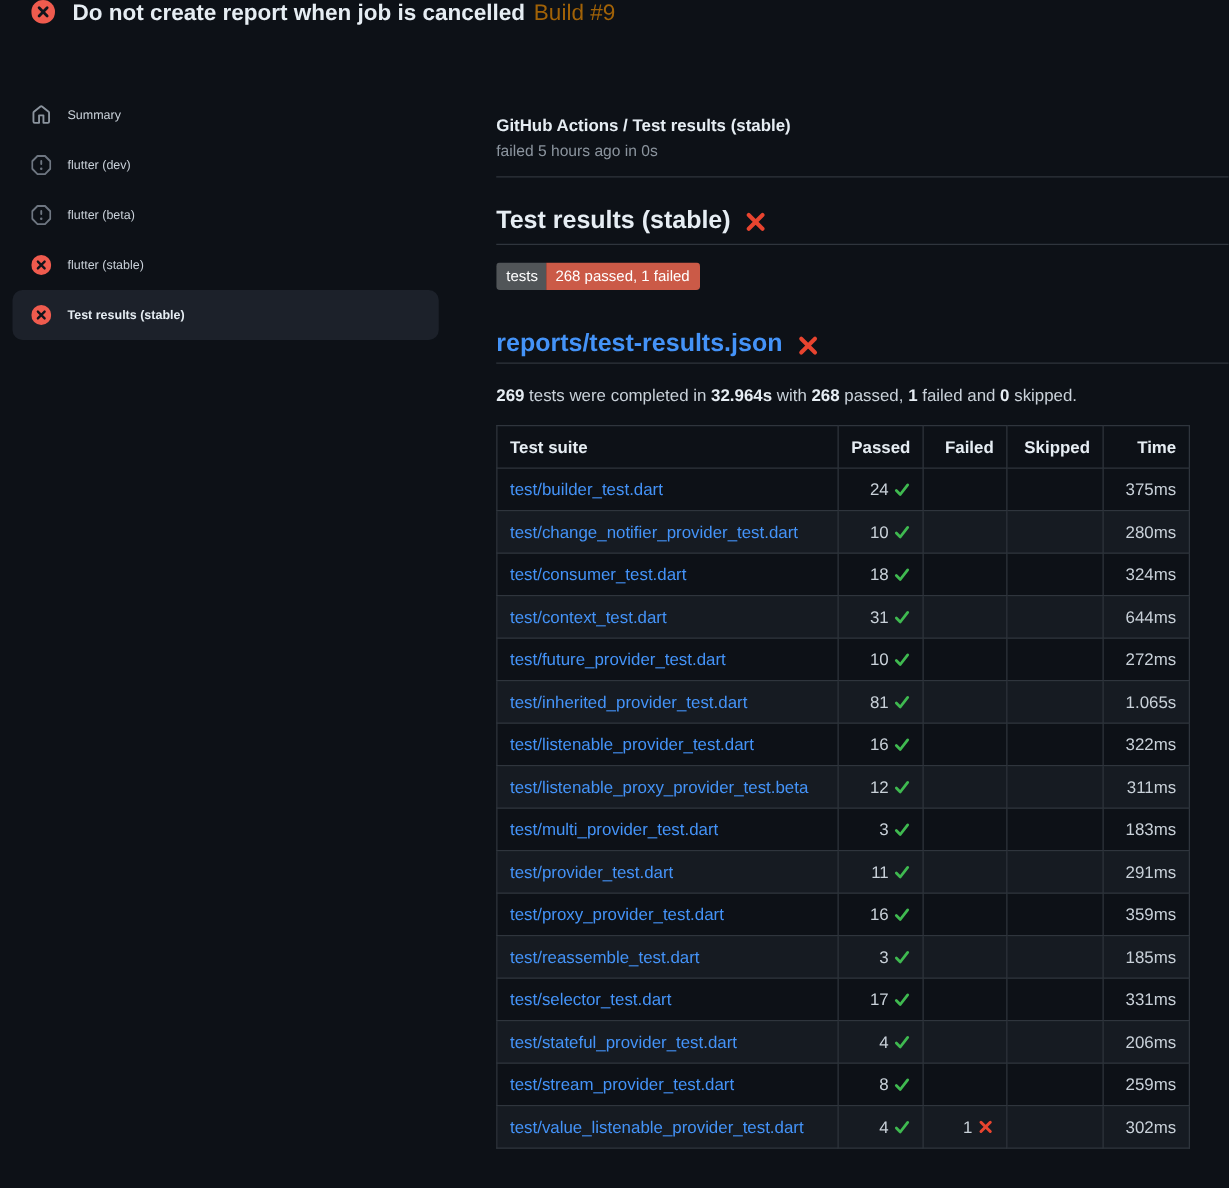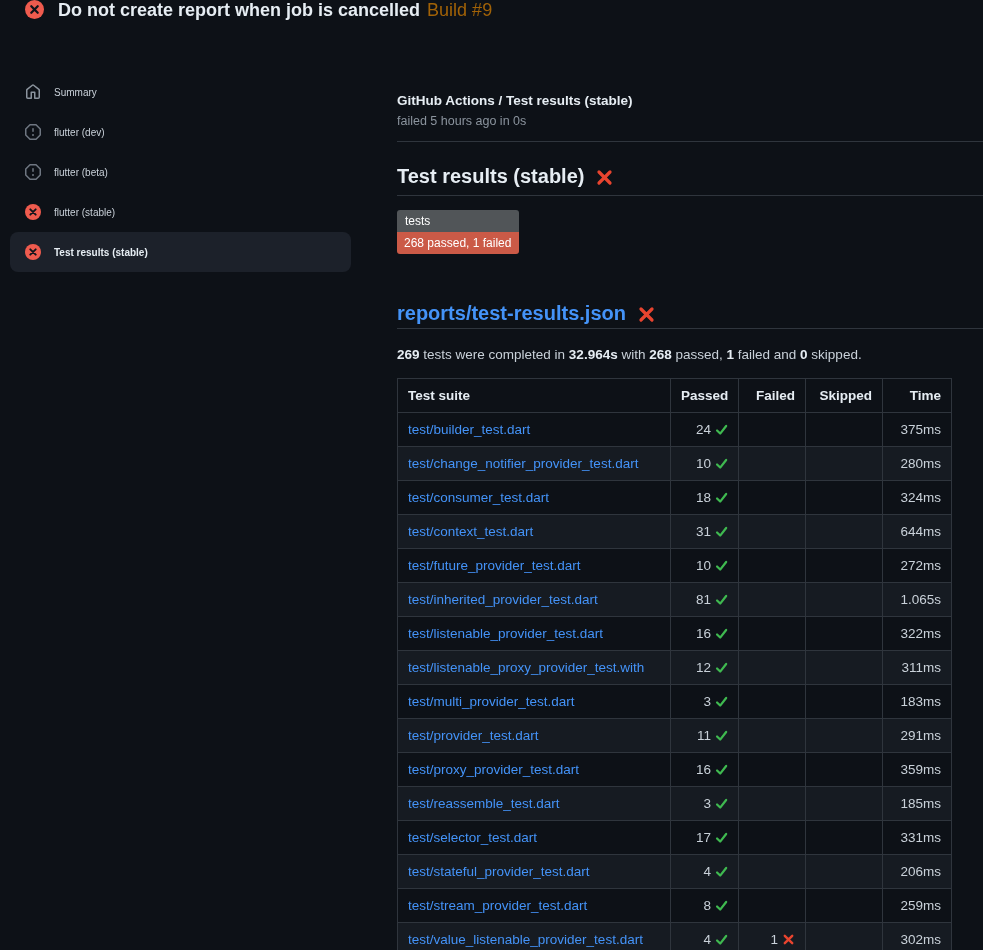--- a/index.html
+++ b/index.html
@@ -72,30 +72,30 @@
   .status-line { margin-top: 6px; font-size: 12.5px; color: var(--text-muted); }
   .divider { border: 0; border-top: 1px solid var(--border); margin: 0; }
   .divider.d1 { margin-top: 13px; }
   .divider.d2 { margin-top: 7px; }
   .divider.d3 { margin-top: 3px; }
   .section-title {
     margin-top: 23px;
     font-size: 20px; font-weight: 600; color: var(--text-bright);
     display: flex; align-items: center; gap: 11px;
   }
-  .section-title.report-title { margin-top: 48px; }
+  .section-title.report-title { margin-top: 32px; }
   .report-link { color: var(--link); text-decoration: none; cursor: pointer; }
   .x-mark { width: 19px; height: 19px; display: inline-flex; position: relative; top: 1px; }
   .x-mark svg { width: 100%; height: 100%; }
   .x-mark path { stroke: var(--danger-bright); stroke-width: 3.4; stroke-linecap: round; fill: none; }
   
   .badge {
     margin-top: 14px;
     display: inline-flex; border-radius: 3px; overflow: hidden;
-    font-size: 12px; line-height: 1; color: #ffffff; flex-direction: column;
+    font-size: 12px; line-height: 1; color: #ffffff;
   }
   .badge-label { background: var(--badge-label-bg); padding: 5px 7px 5px 8px; }
   .badge-value { background: var(--badge-value-bg); padding: 5px 8px 5px 7px; }
   
   .summary-line { margin-top: 18px; font-size: 13.5px; color: var(--text); }
   .summary-line strong { color: var(--text-bright); font-weight: 700; }
   
   table.results {
     margin-top: 16px;
     border-collapse: collapse;
@@ -290,21 +290,21 @@
           <tr>
             <td><a class="suite-link">test/listenable_provider_test.dart</a></td>
             <td class="num">16<svg class="mini-icon check-icon" viewBox="0 0 14 14" aria-hidden="true">
                 <path d="M2.2 8 L5.6 11.4 L12 3.2"></path>
               </svg></td>
             <td class="num"></td>
             <td class="num"></td>
             <td class="num">322ms</td>
           </tr>
           <tr>
-            <td><a class="suite-link">test/listenable_proxy_provider_test.with</a></td>
+            <td><a class="suite-link">test/listenable_proxy_provider_test.beta</a></td>
             <td class="num">12<svg class="mini-icon check-icon" viewBox="0 0 14 14" aria-hidden="true">
                 <path d="M2.2 8 L5.6 11.4 L12 3.2"></path>
               </svg></td>
             <td class="num"></td>
             <td class="num"></td>
             <td class="num">311ms</td>
           </tr>
           <tr>
             <td><a class="suite-link">test/multi_provider_test.dart</a></td>
             <td class="num">3<svg class="mini-icon check-icon" viewBox="0 0 14 14" aria-hidden="true">

